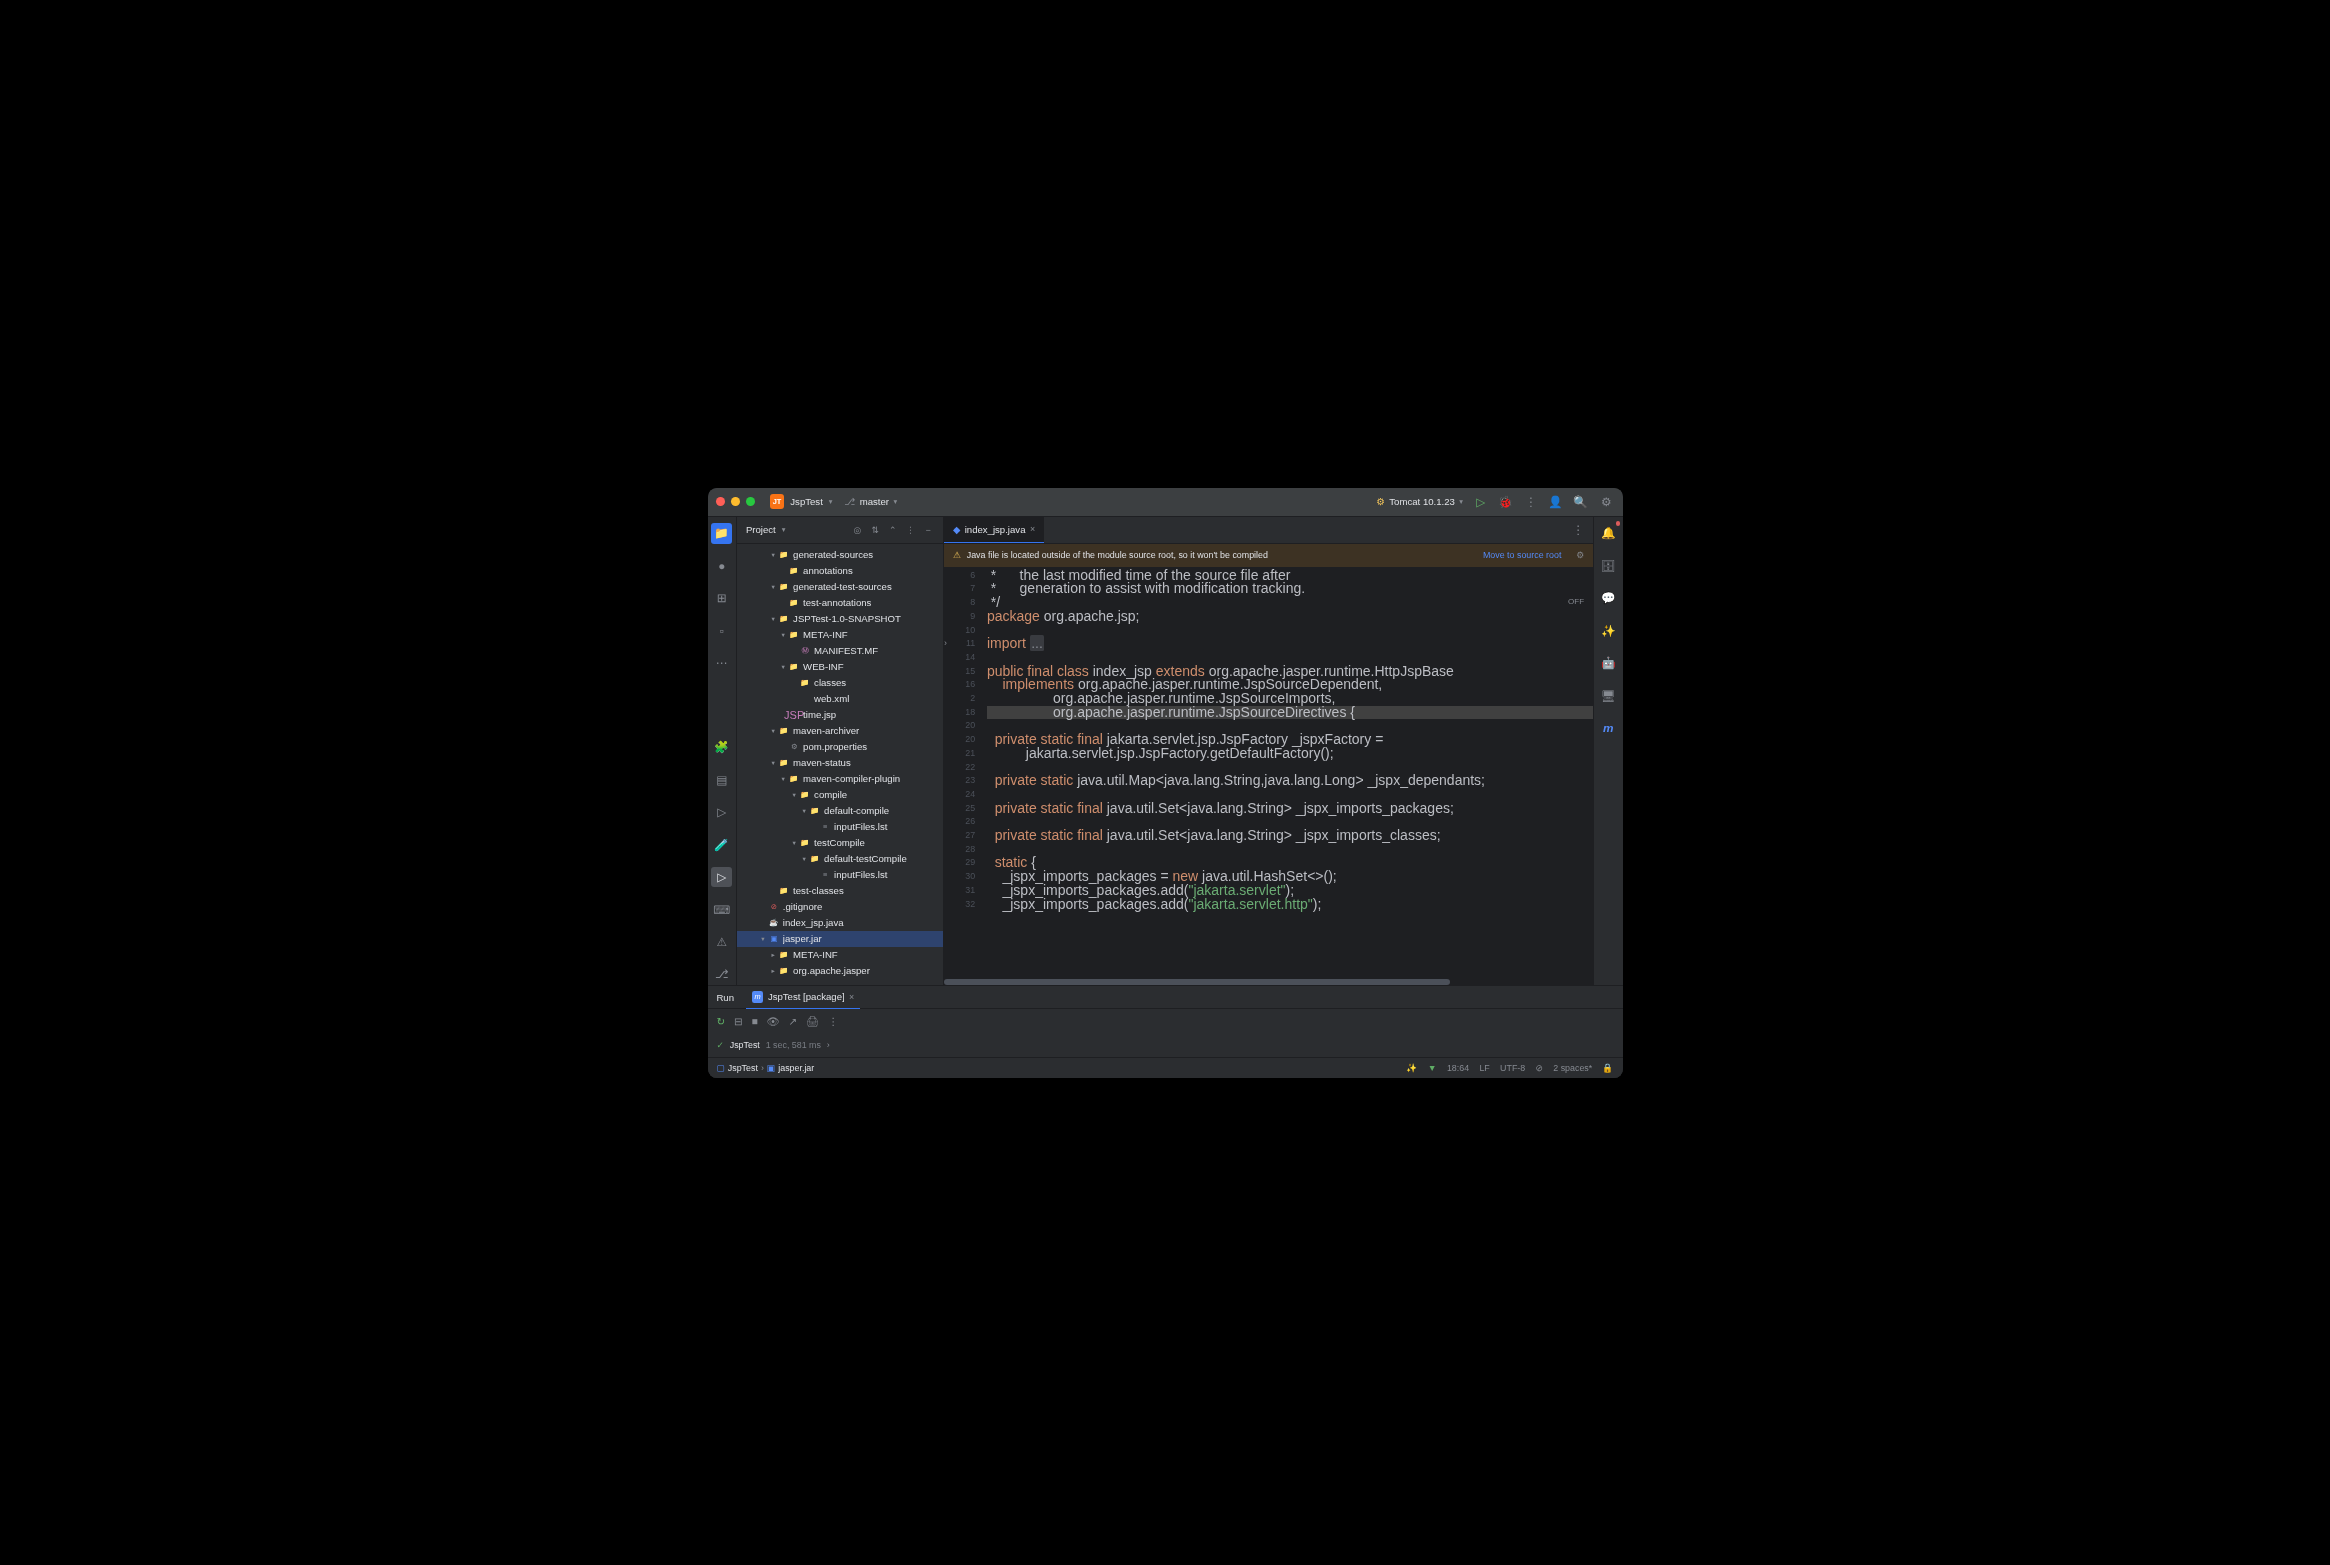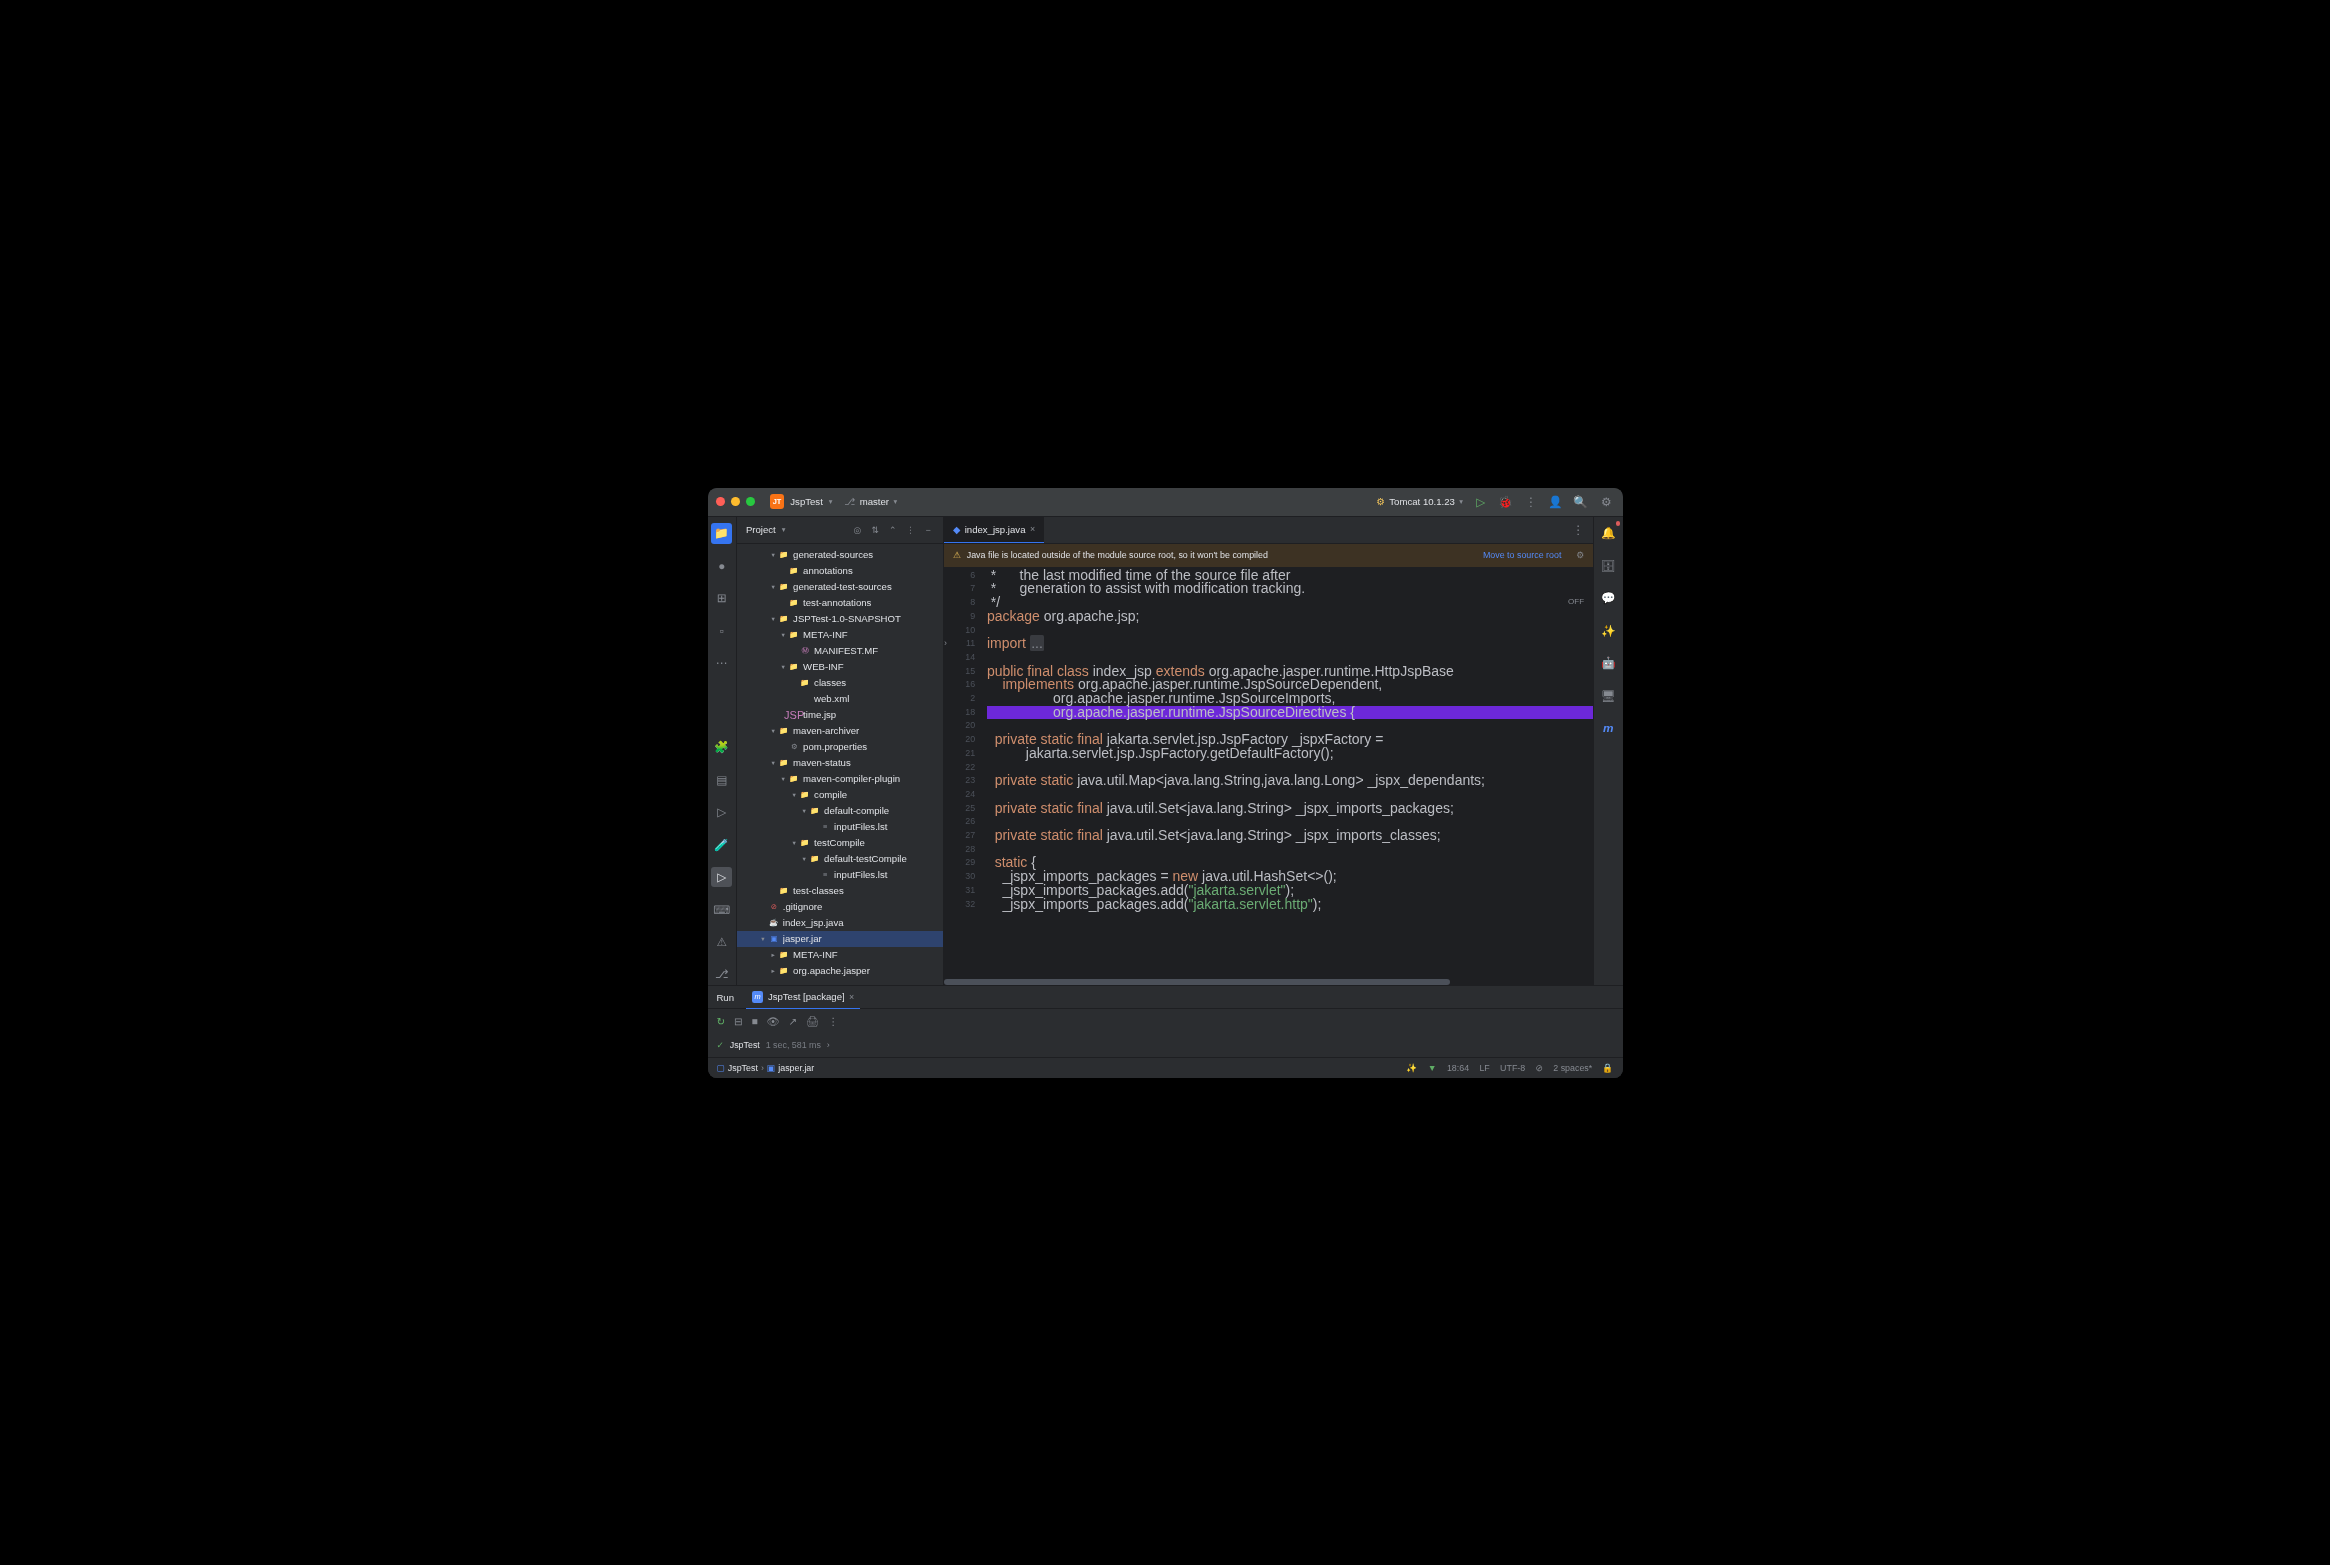--- a/index.html
+++ b/index.html
@@ -43,21 +43,21 @@
 .warn-icon{color:#f2c55c}
 .warn-text{color:#dfe1e5}
 .warn-link{margin-left:auto;color:#548af7;cursor:pointer}
 .warn-gear{color:#868a91;margin-left:8.9px}
 .code-area{flex:1;display:flex;overflow:hidden;position:relative}
 .gutter{width:37px;background:#1e1f22;text-align:right;padding:1.5px 5.9px 1.5px 0;font-family:'JetBrains Mono',Menlo,monospace;font-size:8.9px;color:#4b5059;line-height:13.7px}
 .code{flex:1;padding:1.5px 0 1.5px 5.9px;font-family:'JetBrains Mono',Menlo,monospace;font-size:14px;line-height:13.7px;color:#bcbec4;overflow-x:auto;white-space:pre}
 .code .kw{color:#cf8e6d}
 .code .str{color:#6aab73}
 .code .fold{background:#393b40;color:#868a91;border-radius:1.5px;padding:0 1.5px}
-.code .hl{background:#6d28d9}
+.code .hl{background:#404040}
 .off-badge{position:absolute;top:29.5px;right:8.9px;color:#868a91;font-size:8px}
 .right-rail{width:29.5px;background:#2b2d30;border-left:0.7px solid #1e1f22;display:flex;flex-direction:column;align-items:center;padding-top:5.9px;gap:11.8px}
 .notif-dot{position:relative}
 .notif-dot::after{content:'';position:absolute;top:-1.5px;right:-1.5px;width:4.4px;height:4.4px;background:#db5c5c;border-radius:50%}
 .bottom-panel{height:72px;background:#2b2d30;border-top:0.7px solid #1e1f22;display:flex;flex-direction:column}
 .bp-tabs{height:23.6px;display:flex;align-items:center;padding:0 8.9px;gap:11.8px;border-bottom:0.7px solid #1e1f22}
 .bp-tab{color:#dfe1e5;font-size:9.6px;font-weight:500}
 .bp-tab2{display:flex;align-items:center;gap:4.4px;color:#dfe1e5;font-size:9.6px;padding:0 5.9px;height:23.6px;border-bottom:1.5px solid #3574f0}
 .bp-tab2 .m-badge{width:11.8px;height:11.8px;background:#548af7;border-radius:2.2px;display:flex;align-items:center;justify-content:center;color:#fff;font-size:7.4px;font-style:italic}
 .bp-toolbar{height:23.6px;display:flex;align-items:center;padding:0 8.9px;gap:8.9px}

